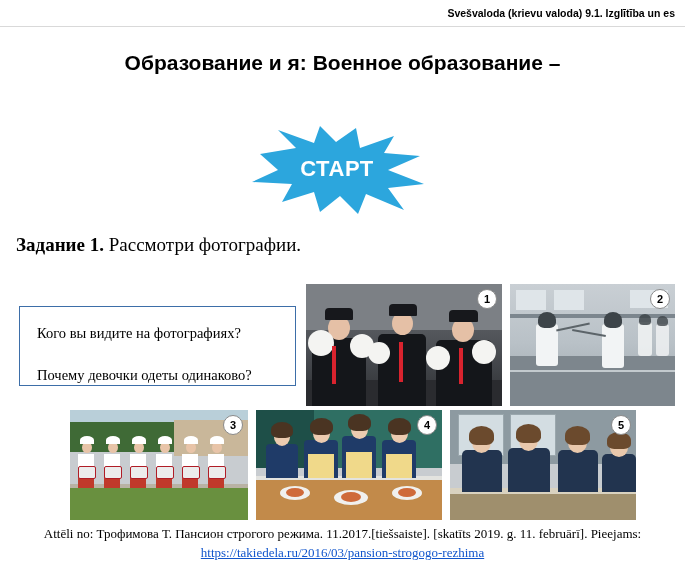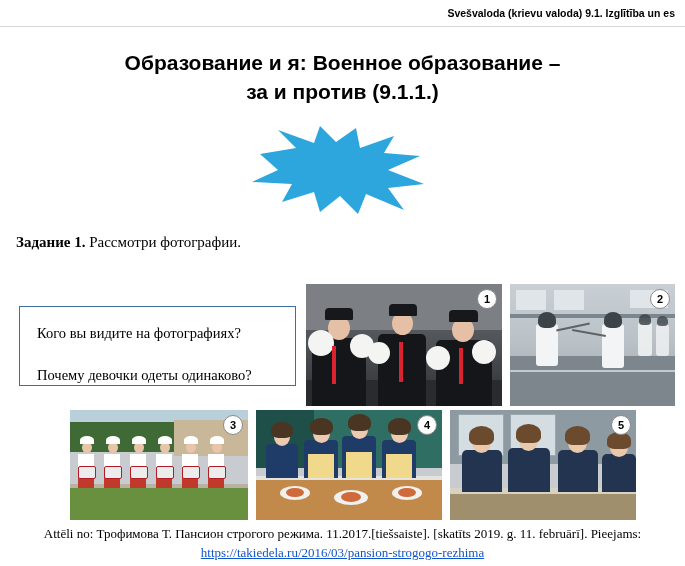--- a/index.html
+++ b/index.html
@@ -96,21 +96,21 @@
     color: #ffffff;
     letter-spacing: 0.5px;
   }
 
   
   .task-line {
     position: absolute;
     left: 16px;
     top: 234px;
     font-family: "Liberation Serif", serif;
-    font-size: 15px;
+    font-size: 19px;
     color: #000000;
   }
   .task-line b {
     font-weight: bold;
   }
   .task-bullet {
     position: absolute;
     left: 40px;
     top: 258px;
     font-family: "Liberation Serif", serif;
@@ -250,27 +250,27 @@
 
 <div class="page">
 
   <div class="header">
     <div class="header-right">Svešvaloda (krievu valoda) 9.1. Izglītība un es</div>
     <div class="header-rule"></div>
   </div>
 
   <div class="title">
     <div>Образование и я: Военное образование –</div>
-    <div>за и против (9.1.1.)</div>
   </div>
 
   <div class="star-wrap">
     <svg width="178" height="90" viewBox="0 0 178 90">
       <polygon points="12,28 48,22 30,4 66,17 72,0 88,16 108,2 112,22 146,10 136,27 172,30 140,44 176,58 140,62 156,84 118,68 110,88 92,70 72,86 66,66 34,76 44,58 4,56 30,44" fill="#2ca6dd"></polygon>
     </svg>
+    <div class="star-label">СТАРТ</div>
   </div>
 
   <div class="task-line">
     <b>Задание 1.</b>
     <span>Рассмотри фотографии.</span>
   </div>
 
   <div class="qbox">
     <div class="q q1">Кого вы видите на фотографиях?</div>
     <div class="q q3">Почему девочки одеты одинаково?</div>

